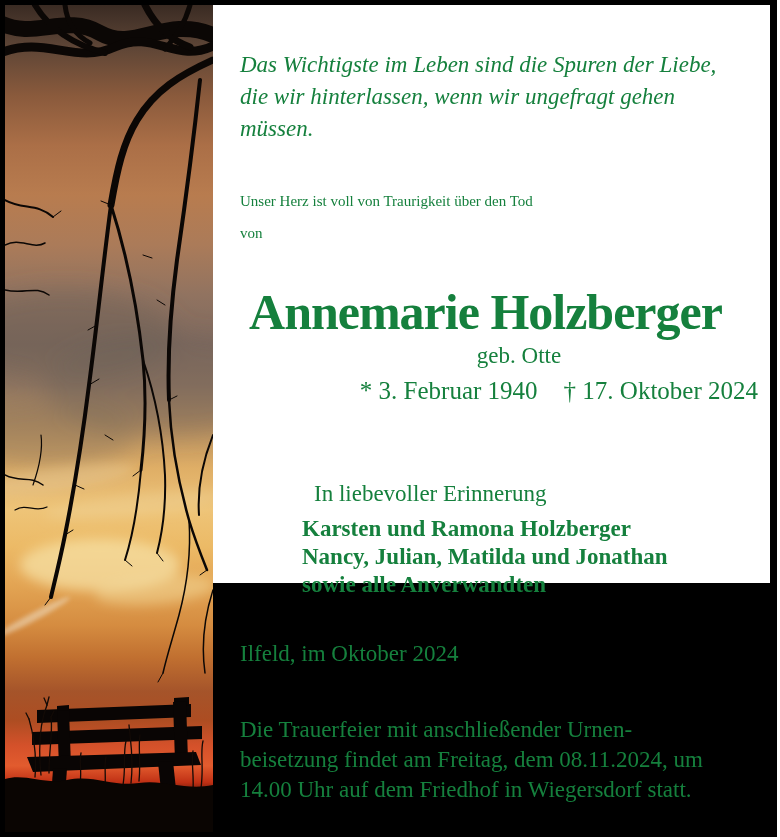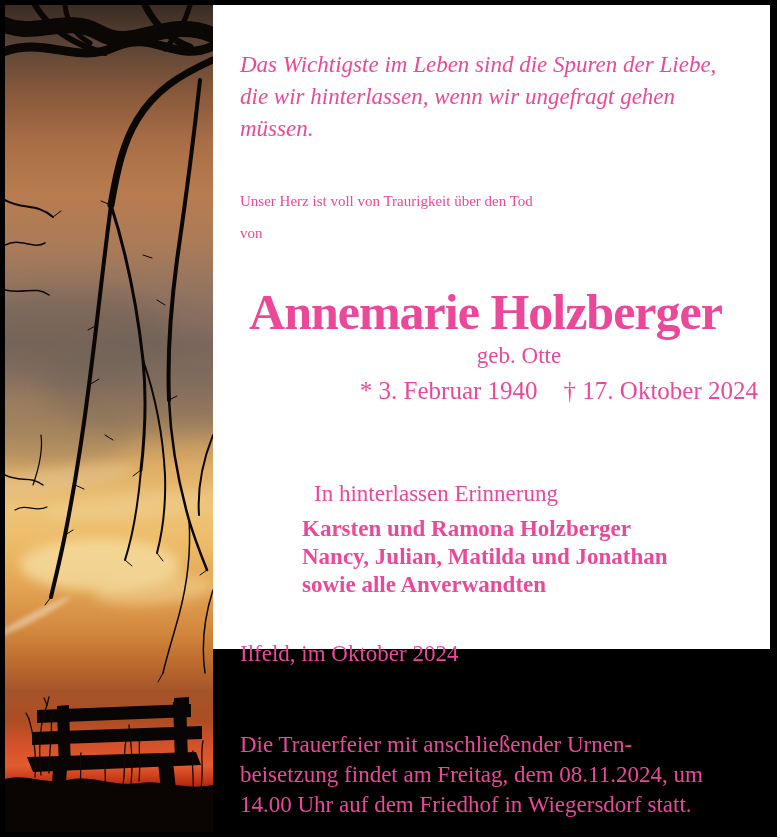--- a/index.html
+++ b/index.html
@@ -9,22 +9,22 @@
     -webkit-font-smoothing:antialiased;
   }
   .frame{
     position:absolute;left:0;top:0;width:777px;height:837px;background:#000000;
   }
   .photo{
     position:absolute;left:5px;top:5px;width:208px;height:827px;overflow:hidden;
   }
   .photo svg{display:block;width:208px;height:827px;}
   .content{
-    position:absolute;left:213px;top:5px;width:557px;height:644px;background:#ffffff;
-    color:#ec4899;
+    position:absolute;left:213px;top:5px;width:557px;height:578px;background:#ffffff;
+    color:#15803d;
   }
   .quote{
     position:absolute;left:27px;top:44px;width:524px;
     font-style:italic;font-size:23px;line-height:32px;white-space:pre-line;
   }
   .opening{
     position:absolute;left:27px;top:180px;width:524px;
     font-size:15px;line-height:32px;white-space:pre-line;
   }
   .name{
@@ -45,21 +45,21 @@
     position:absolute;left:101px;top:476px;font-size:23px;
   }
   .family{
     position:absolute;left:89px;top:510px;width:440px;
     font-size:23px;font-weight:bold;line-height:28px;white-space:pre-line;
   }
   .place-date{
     position:absolute;left:27px;top:636px;font-size:23px;
   }
   .announcement{
-    position:absolute;left:27px;top:725px;width:524px;
+    position:absolute;left:27px;top:710px;width:524px;
     font-size:23px;line-height:30px;white-space:pre-line;
   }
 </style>
 </head>
 <body>
 
 <div class="frame"></div>
 
 <div class="photo">
   <svg viewBox="0 0 208 827" preserveAspectRatio="none">
@@ -179,21 +179,21 @@
 die wir hinterlassen, wenn wir ungefragt gehen
 müssen.</div>
   <div class="opening">Unser Herz ist voll von Traurigkeit über den Tod
 von</div>
   <div class="name">Annemarie Holzberger</div>
   <div class="maiden">geb. Otte</div>
   <div class="dates">
     <span>* 3. Februar 1940</span>
     <span>† 17. Oktober 2024</span>
   </div>
-  <div class="memoriam-lead">In hinterlassen Erinnerung</div>
+  <div class="memoriam-lead">In liebevoller Erinnerung</div>
   <div class="family">Karsten und Ramona Holzberger
 Nancy, Julian, Matilda und Jonathan
 sowie alle Anverwandten</div>
   <div class="place-date">Ilfeld, im Oktober 2024</div>
   <div class="announcement">Die Trauerfeier mit anschließender Urnen-
 beisetzung findet am Freitag, dem 08.11.2024, um
 14.00 Uhr auf dem Friedhof in Wiegersdorf statt.</div>
 </div>
 
 </body></html>

